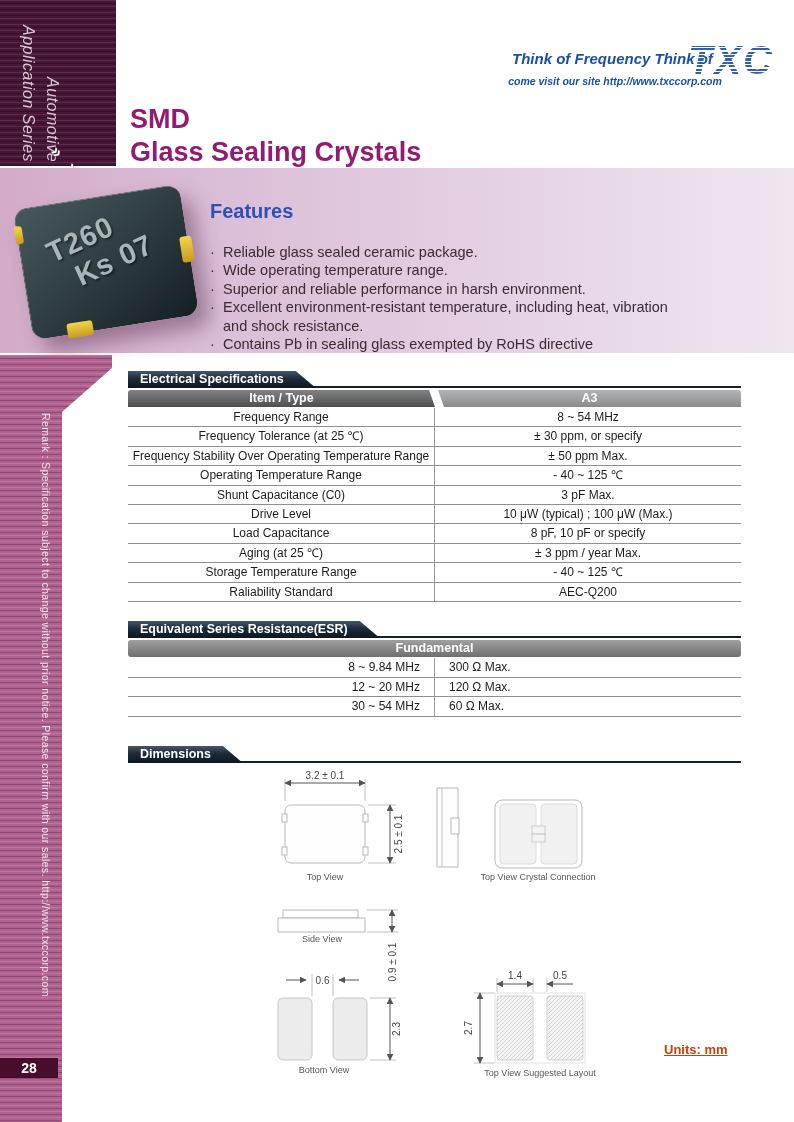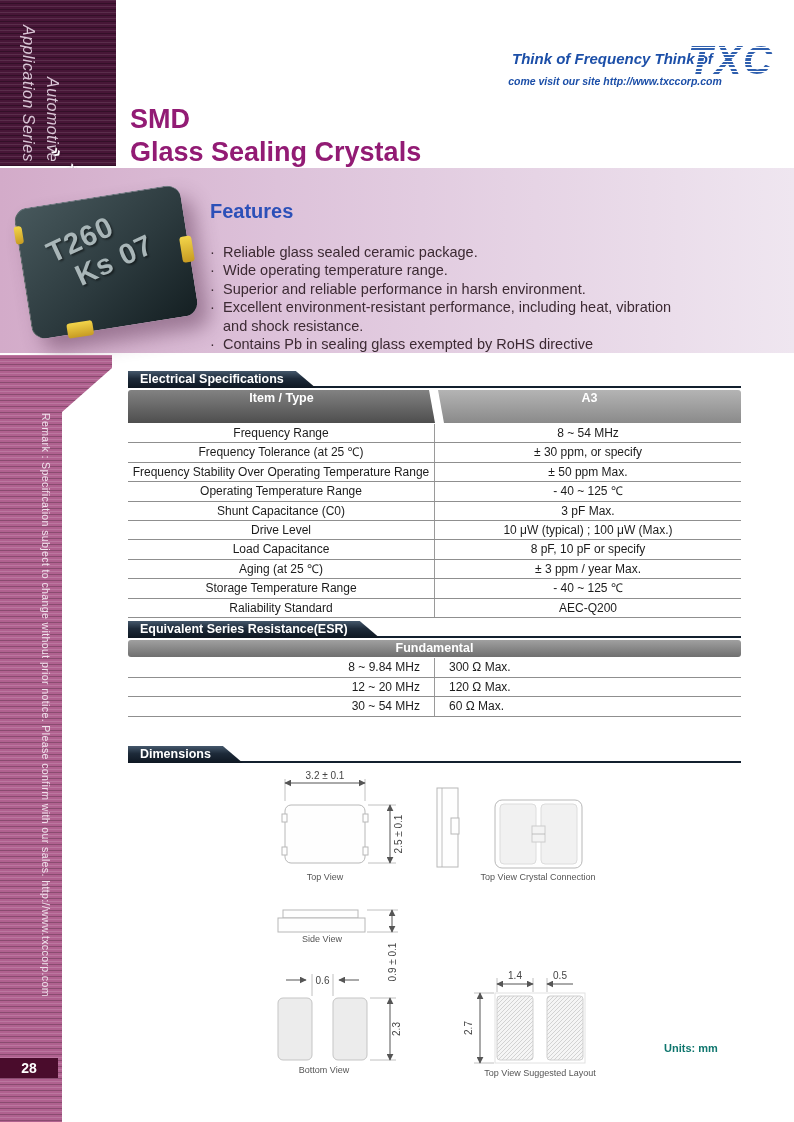--- a/index.html
+++ b/index.html
@@ -109,21 +109,21 @@
     position:absolute; left:128px; height:17px; line-height:17px;
     padding:0 32px 0 12px; color:#fff; font-weight:bold; font-size:12.5px;
     background:linear-gradient(180deg,#45586c 0%,#1d2a39 45%,#0e1722 100%);
     clip-path:polygon(0 0,calc(100% - 20px) 0,100% 100%,0 100%);
     white-space:nowrap; z-index:2;
   }
   .sec-line{ position:absolute; left:128px; width:613px; height:2px; background:#13202e; z-index:1; }
 
   
   .tbl{ position:absolute; left:128px; width:613px; }
-  .hdr-row{ display:flex; height:33px;border-radius:6px; }
+  .hdr-row{ display:flex; height:17px;border-radius:6px; }
   .hdr-cell{
     color:#fff; font-weight:bold; font-size:12.5px; text-align:center; line-height:17px;
   }
   .hdr-item{
     width:307px; background:linear-gradient(180deg,#828282,#4e4e4e);
     clip-path:polygon(0 0,calc(100% - 6px) 0,100% 100%,0 100%);
     border-radius:3px 0 0 0;
   }
   .hdr-value{
     flex:1; margin-left:3px; background:linear-gradient(180deg,#b4b4b4,#8a8a8a);
@@ -144,21 +144,21 @@
 
   
   .dims-svg{ position:absolute; left:128px; top:770px; }
   .dims-svg .shape{ fill:#fefefe; stroke:#b8b8b8; stroke-width:1; }
   .dims-svg .pad{ fill:#ececec; stroke:#c5c5c5; stroke-width:1; }
   .dims-svg .dimline{ stroke:#555; stroke-width:1; fill:none; }
   .dims-svg .extline{ stroke:#b0b0b0; stroke-width:.8; }
   .dims-svg text{ font-family:"Liberation Sans",sans-serif; fill:#444; }
   .dims-svg .dimtxt{ font-size:10px; }
   .dims-svg .lbl{ font-size:9px; fill:#555; }
-  .units-note{ position:absolute; left:664px; top:1042px; font-size:11px; font-weight:bold; color:#0f766e; }
+  .units-note{ position:absolute; left:664px; top:1042px; font-size:13px; font-weight:bold; color:#c2410c;text-decoration:underline; }
 </style>
 </head>
 <body>
 
 <div id="page">
 
   <div class="banner-block">
     <div class="banner-text">
       <div>Automotive</div>
       <div>Application Series</div>
@@ -197,21 +197,21 @@
       <li>
           <span class="bullet">·</span>
           <span>Wide operating temperature range.</span>
         </li>
       <li>
           <span class="bullet">·</span>
           <span>Superior and reliable performance in harsh environment.</span>
         </li>
       <li>
           <span class="bullet">·</span>
-          <span>Excellent environment-resistant performance, including heat, vibration and shock resistance.</span>
+          <span>Excellent environment-resistant temperature, including heat, vibration and shock resistance.</span>
         </li>
       <li>
           <span class="bullet">·</span>
           <span>Contains Pb in sealing glass exempted by RoHS directive</span>
         </li>
     </ul>
   </div>
 
   <div class="sidebar-notch"></div>
   <div class="sidebar-strip"></div>

